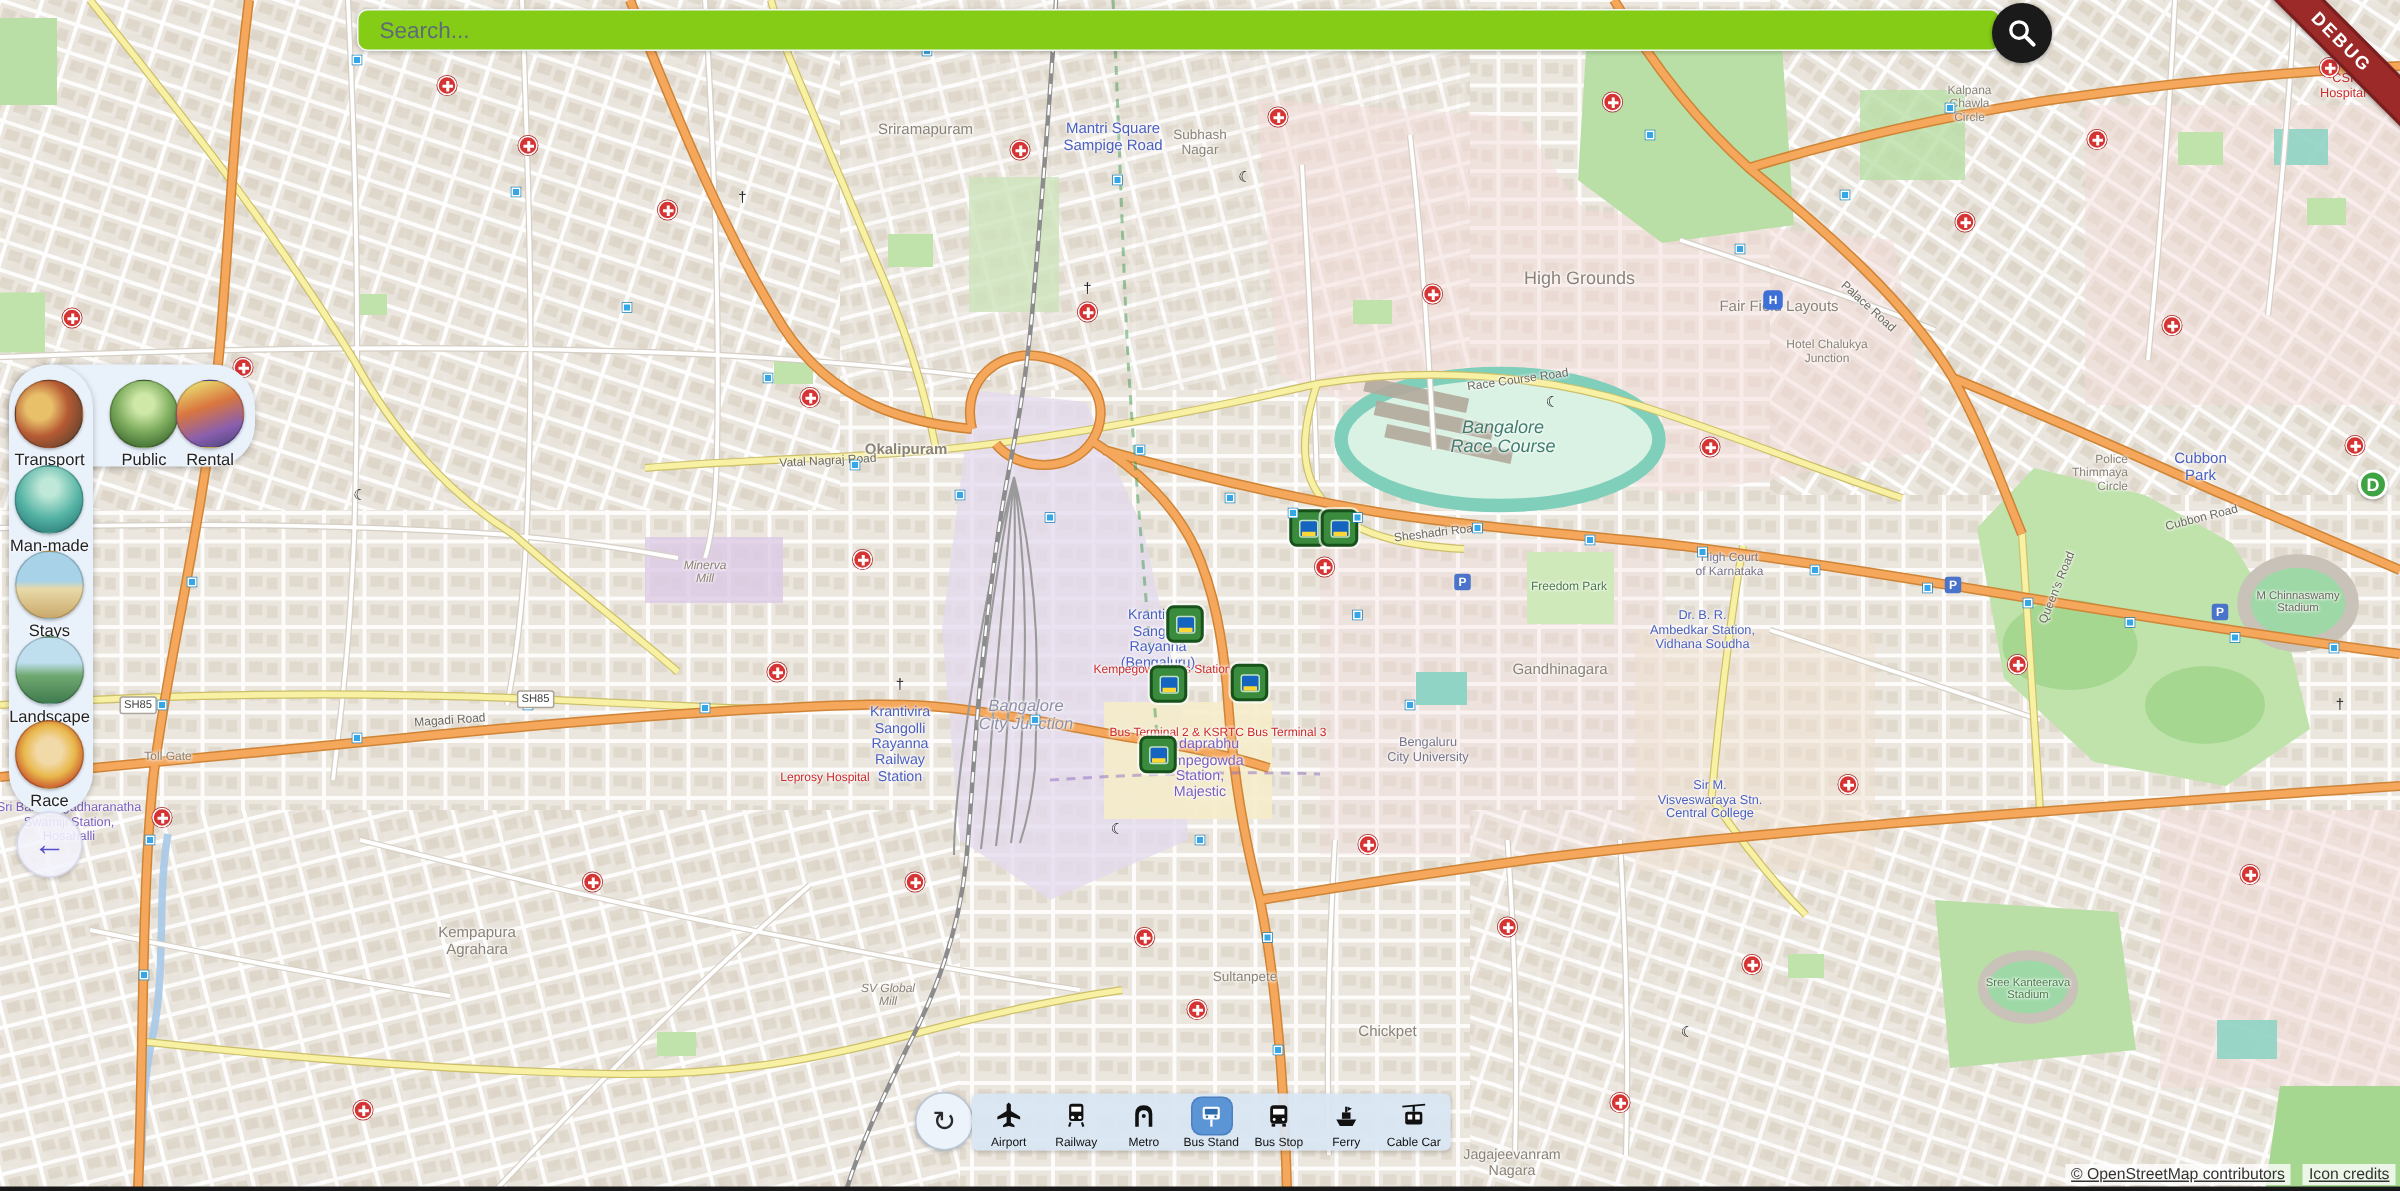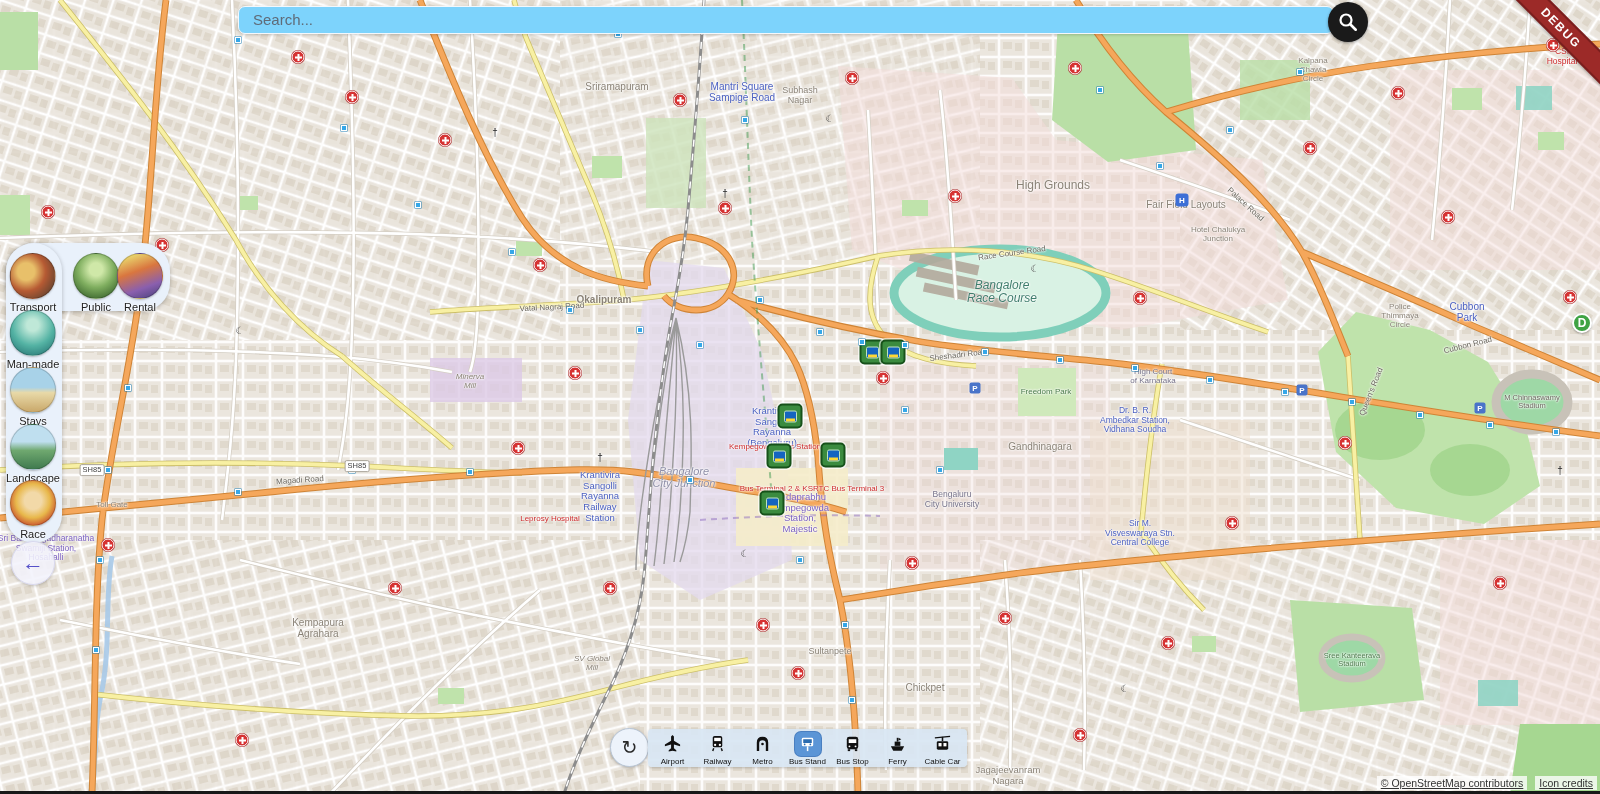--- a/index.html
+++ b/index.html
@@ -27,23 +27,23 @@
   .bs-screen::after{content:"";position:absolute;left:1px;right:1px;bottom:0;height:3px;background:#fdd835;}
   .mk-glyph{font-size:10px;color:#222;text-shadow:0 0 2px #fff;}
   .mk-badge{background:#fff;border:1px solid #a9a399;border-radius:2px;font-size:7.5px;color:#444;
             padding:0 2px;line-height:1.3;}
   .mk-poi-d{width:20px;height:20px;border-radius:50%;background:#3fa344;color:#fff;font-weight:bold;
             font-size:12px;border:2px solid #fff;box-shadow:0 1px 2px rgba(0,0,0,.3);}
   .mk-helipad{width:13px;height:13px;background:#3d6fd6;border-radius:3px;color:#fff;font-size:8px;font-weight:bold;}
   .mk-parking{width:11px;height:11px;background:#4a74c9;border-radius:2px;color:#fff;font-size:8px;font-weight:bold;}
 
   
-  .search-bar{position:absolute;left:238px;top:6px;width:1096px;height:28px;background:#7dd3fc;
+  .search-bar{position:absolute;left:238px;top:6px;width:1096px;height:28px;background:#84cc16;
               border:1px solid #f4f8fc;border-radius:7px;box-shadow:0 1px 3px rgba(0,0,0,.18);
-              display:flex;align-items:flex-end;padding:4px 12px;}
+              display:flex;align-items:center;padding:4px 12px;}
   .search-bar input{flex:1;background:transparent;border:none;outline:none;font-size:15px;color:#333;
               font-family:"Liberation Sans",sans-serif;}
   .search-bar input::placeholder{color:#5f6b78;opacity:1;}
   .search-btn{position:absolute;left:1328px;top:2px;width:40px;height:40px;border-radius:50%;background:#1a1a1a;
               border:none;cursor:pointer;display:flex;align-items:center;justify-content:center;
               box-shadow:0 1px 3px rgba(0,0,0,.4);}
 
   
   .debug-ribbon{position:absolute;top:16px;right:-36px;width:150px;transform:rotate(45deg);
               background:#9c2a28;border-top:2px solid #7a1f1e;border-bottom:2px solid #7a1f1e;
@@ -260,21 +260,21 @@
       <span class="map-label" style="left: 470px; top: 382px; color: rgb(138, 130, 118); font-size: 8px; transform: translate(-50%, -50%); font-style: italic;">Minerva
 Mill</span>
       <span class="map-label" style="left: 592px; top: 664px; color: rgb(138, 130, 118); font-size: 8px; transform: translate(-50%, -50%); font-style: italic;">SV Global
 Mill</span>
       <span class="map-label" style="left: 112px; top: 505px; color: rgb(138, 130, 118); font-size: 8px; transform: translate(-50%, -50%);">Toll Gate</span>
       <span class="map-label" style="left: 1218px; top: 235px; color: rgb(138, 130, 118); font-size: 8px; transform: translate(-50%, -50%);">Hotel Chalukya
 Junction</span>
       <span class="map-label" style="left: 1313px; top: 70px; color: rgb(138, 130, 118); font-size: 8px; transform: translate(-50%, -50%);">Kalpana
 Chawla
 Circle</span>
-      <span class="map-label" style="left: 1400px; top: 316px; color: rgb(138, 130, 118); font-size: 8px; transform: translate(-50%, -50%);">Police
+      <span class="map-label" style="left: 1400px; top: 316px; color: rgb(138, 130, 118); font-size: 8px; transform: translate(-50%, -50%); text-align: right;">Police
 Thimmaya
 Circle</span>
       <span class="map-label" style="left: 1532px; top: 402px; color: rgb(107, 103, 94); font-size: 7.5px; transform: translate(-50%, -50%);">M Chinnaswamy
 Stadium</span>
       <span class="map-label" style="left: 1352px; top: 660px; color: rgb(74, 122, 74); font-size: 7.5px; transform: translate(-50%, -50%);">Sree Kanteerava
 Stadium</span>
       <span class="map-label" style="left: 1046px; top: 392px; color: rgb(74, 122, 74); font-size: 8px; transform: translate(-50%, -50%);">Freedom Park</span>
       <span class="map-label" style="left: 1002px; top: 292px; color: rgb(63, 125, 109); font-size: 12px; transform: translate(-50%, -50%); font-style: italic;">Bangalore
 Race Course</span>
       <span class="map-label" style="left: 684px; top: 477px; color: rgb(143, 143, 168); font-size: 11px; transform: translate(-50%, -50%); font-style: italic;">Bangalore

